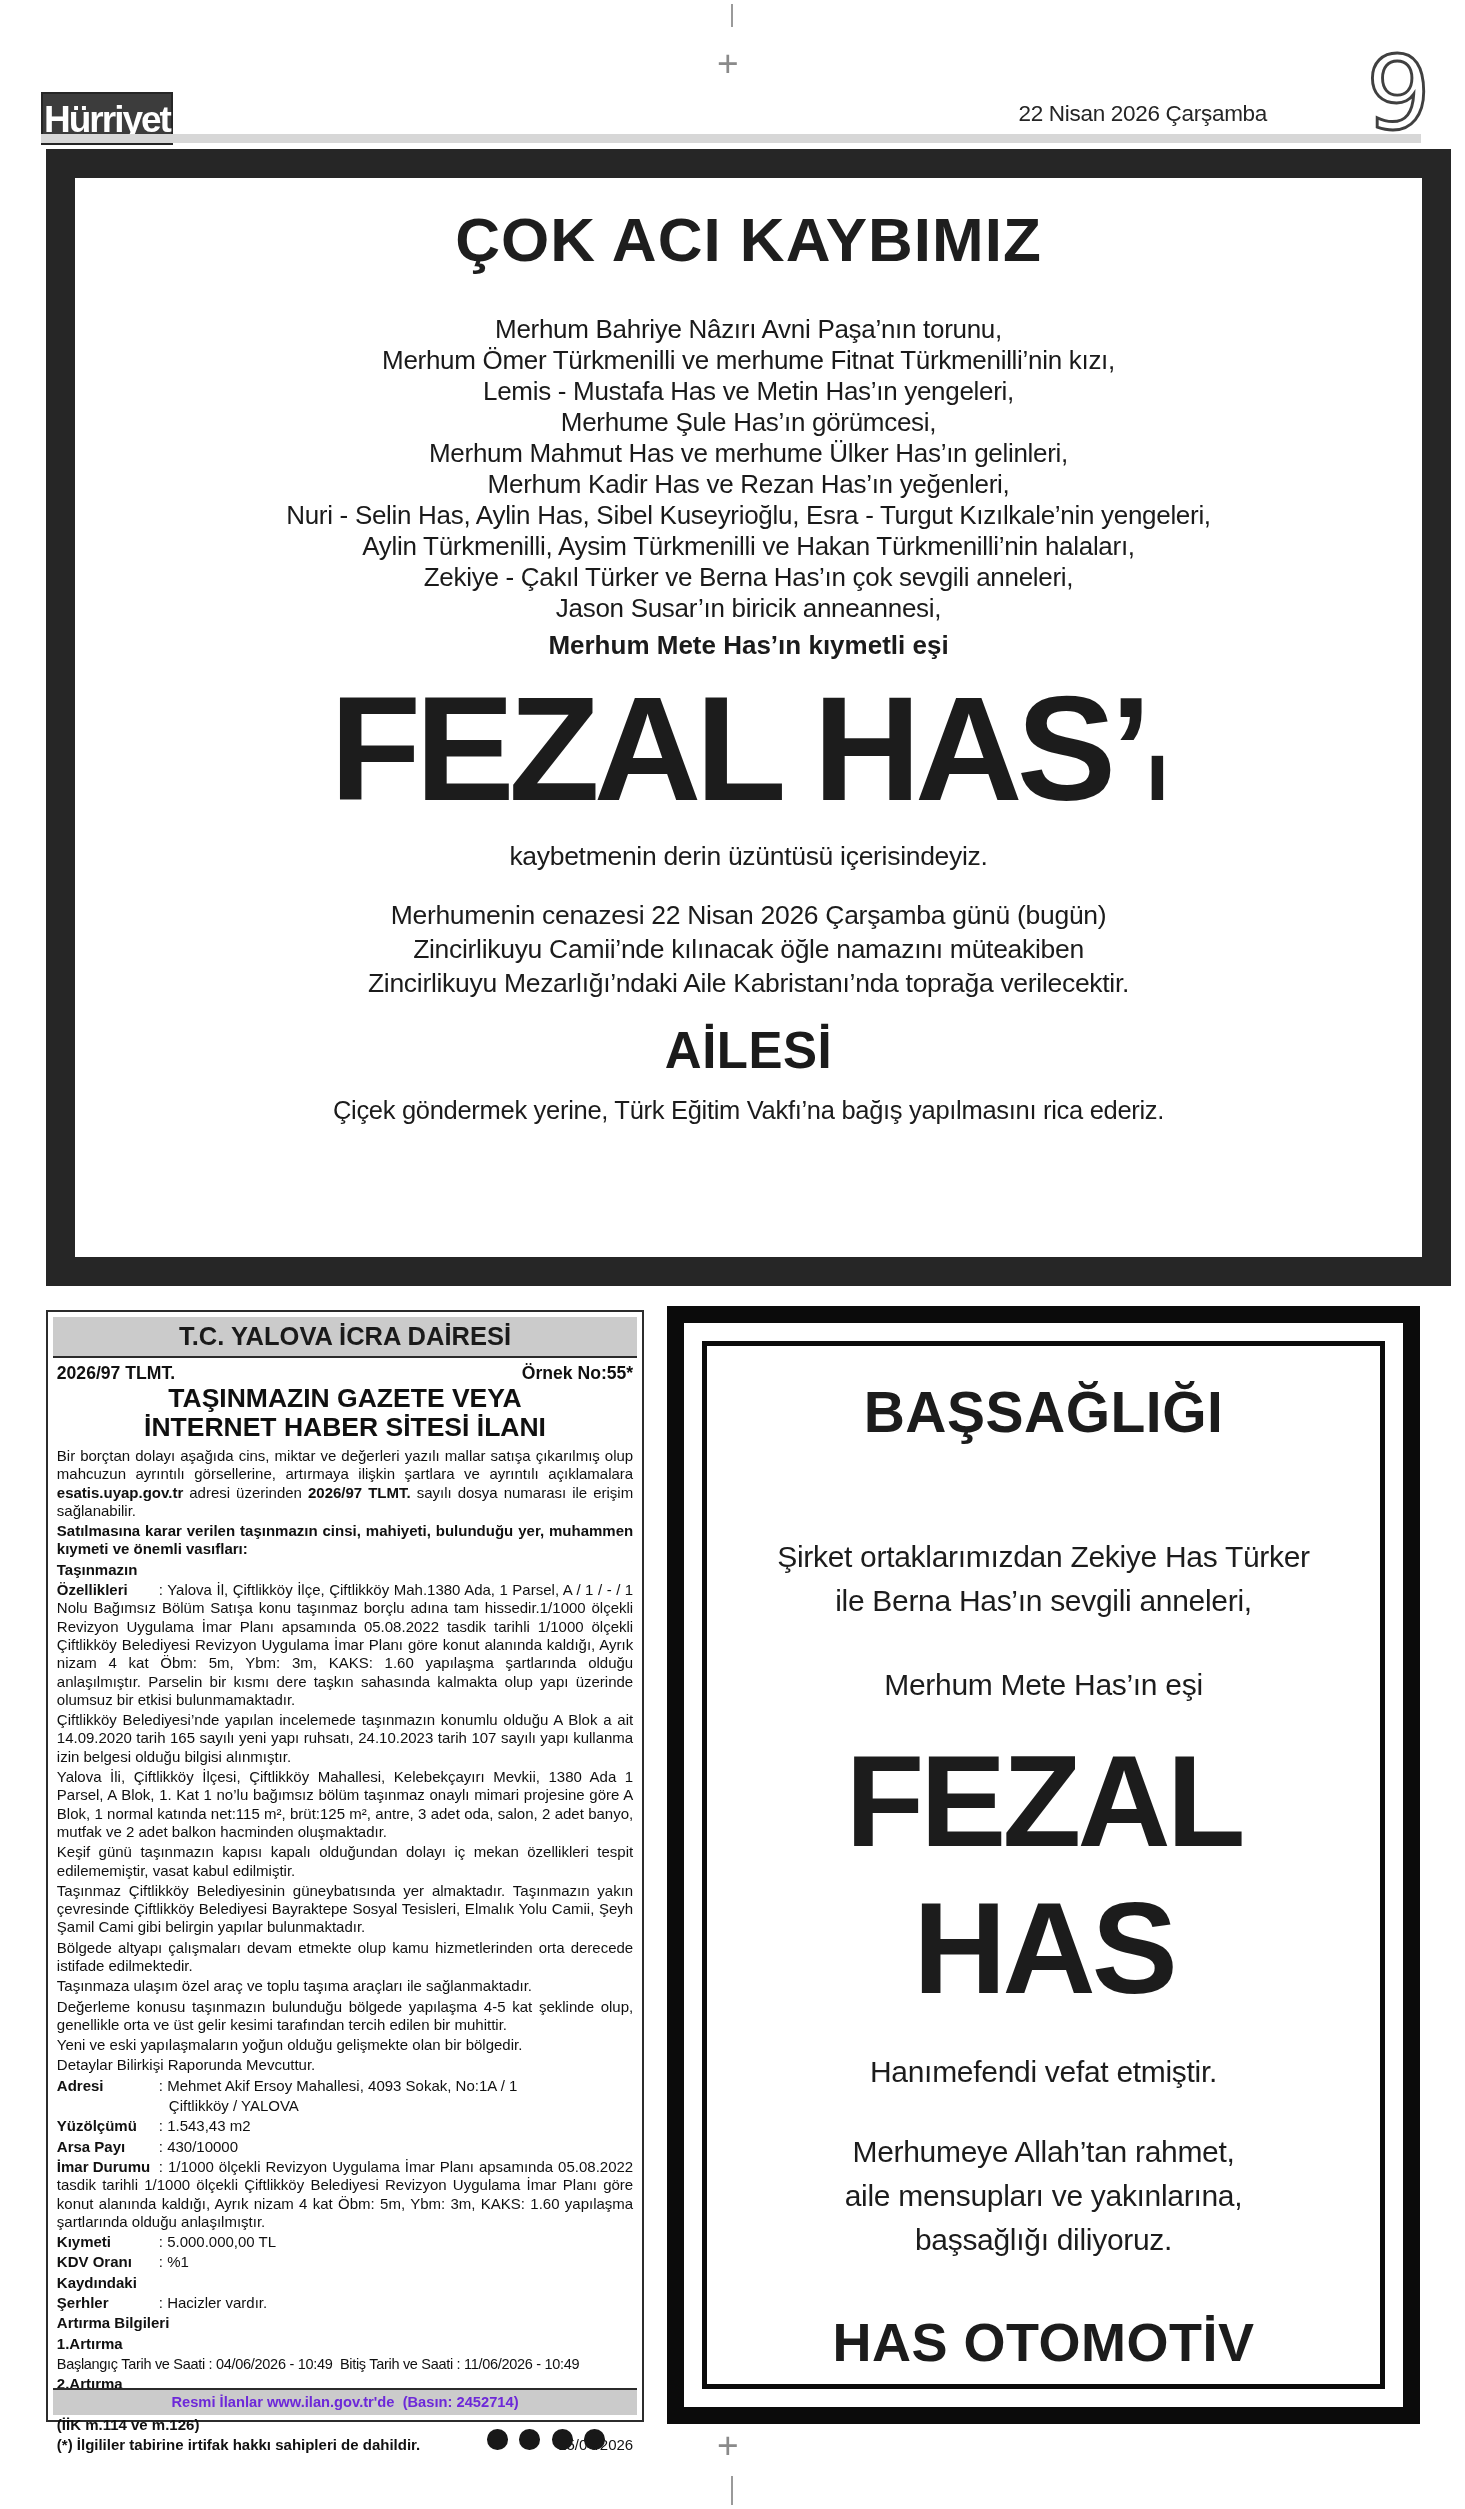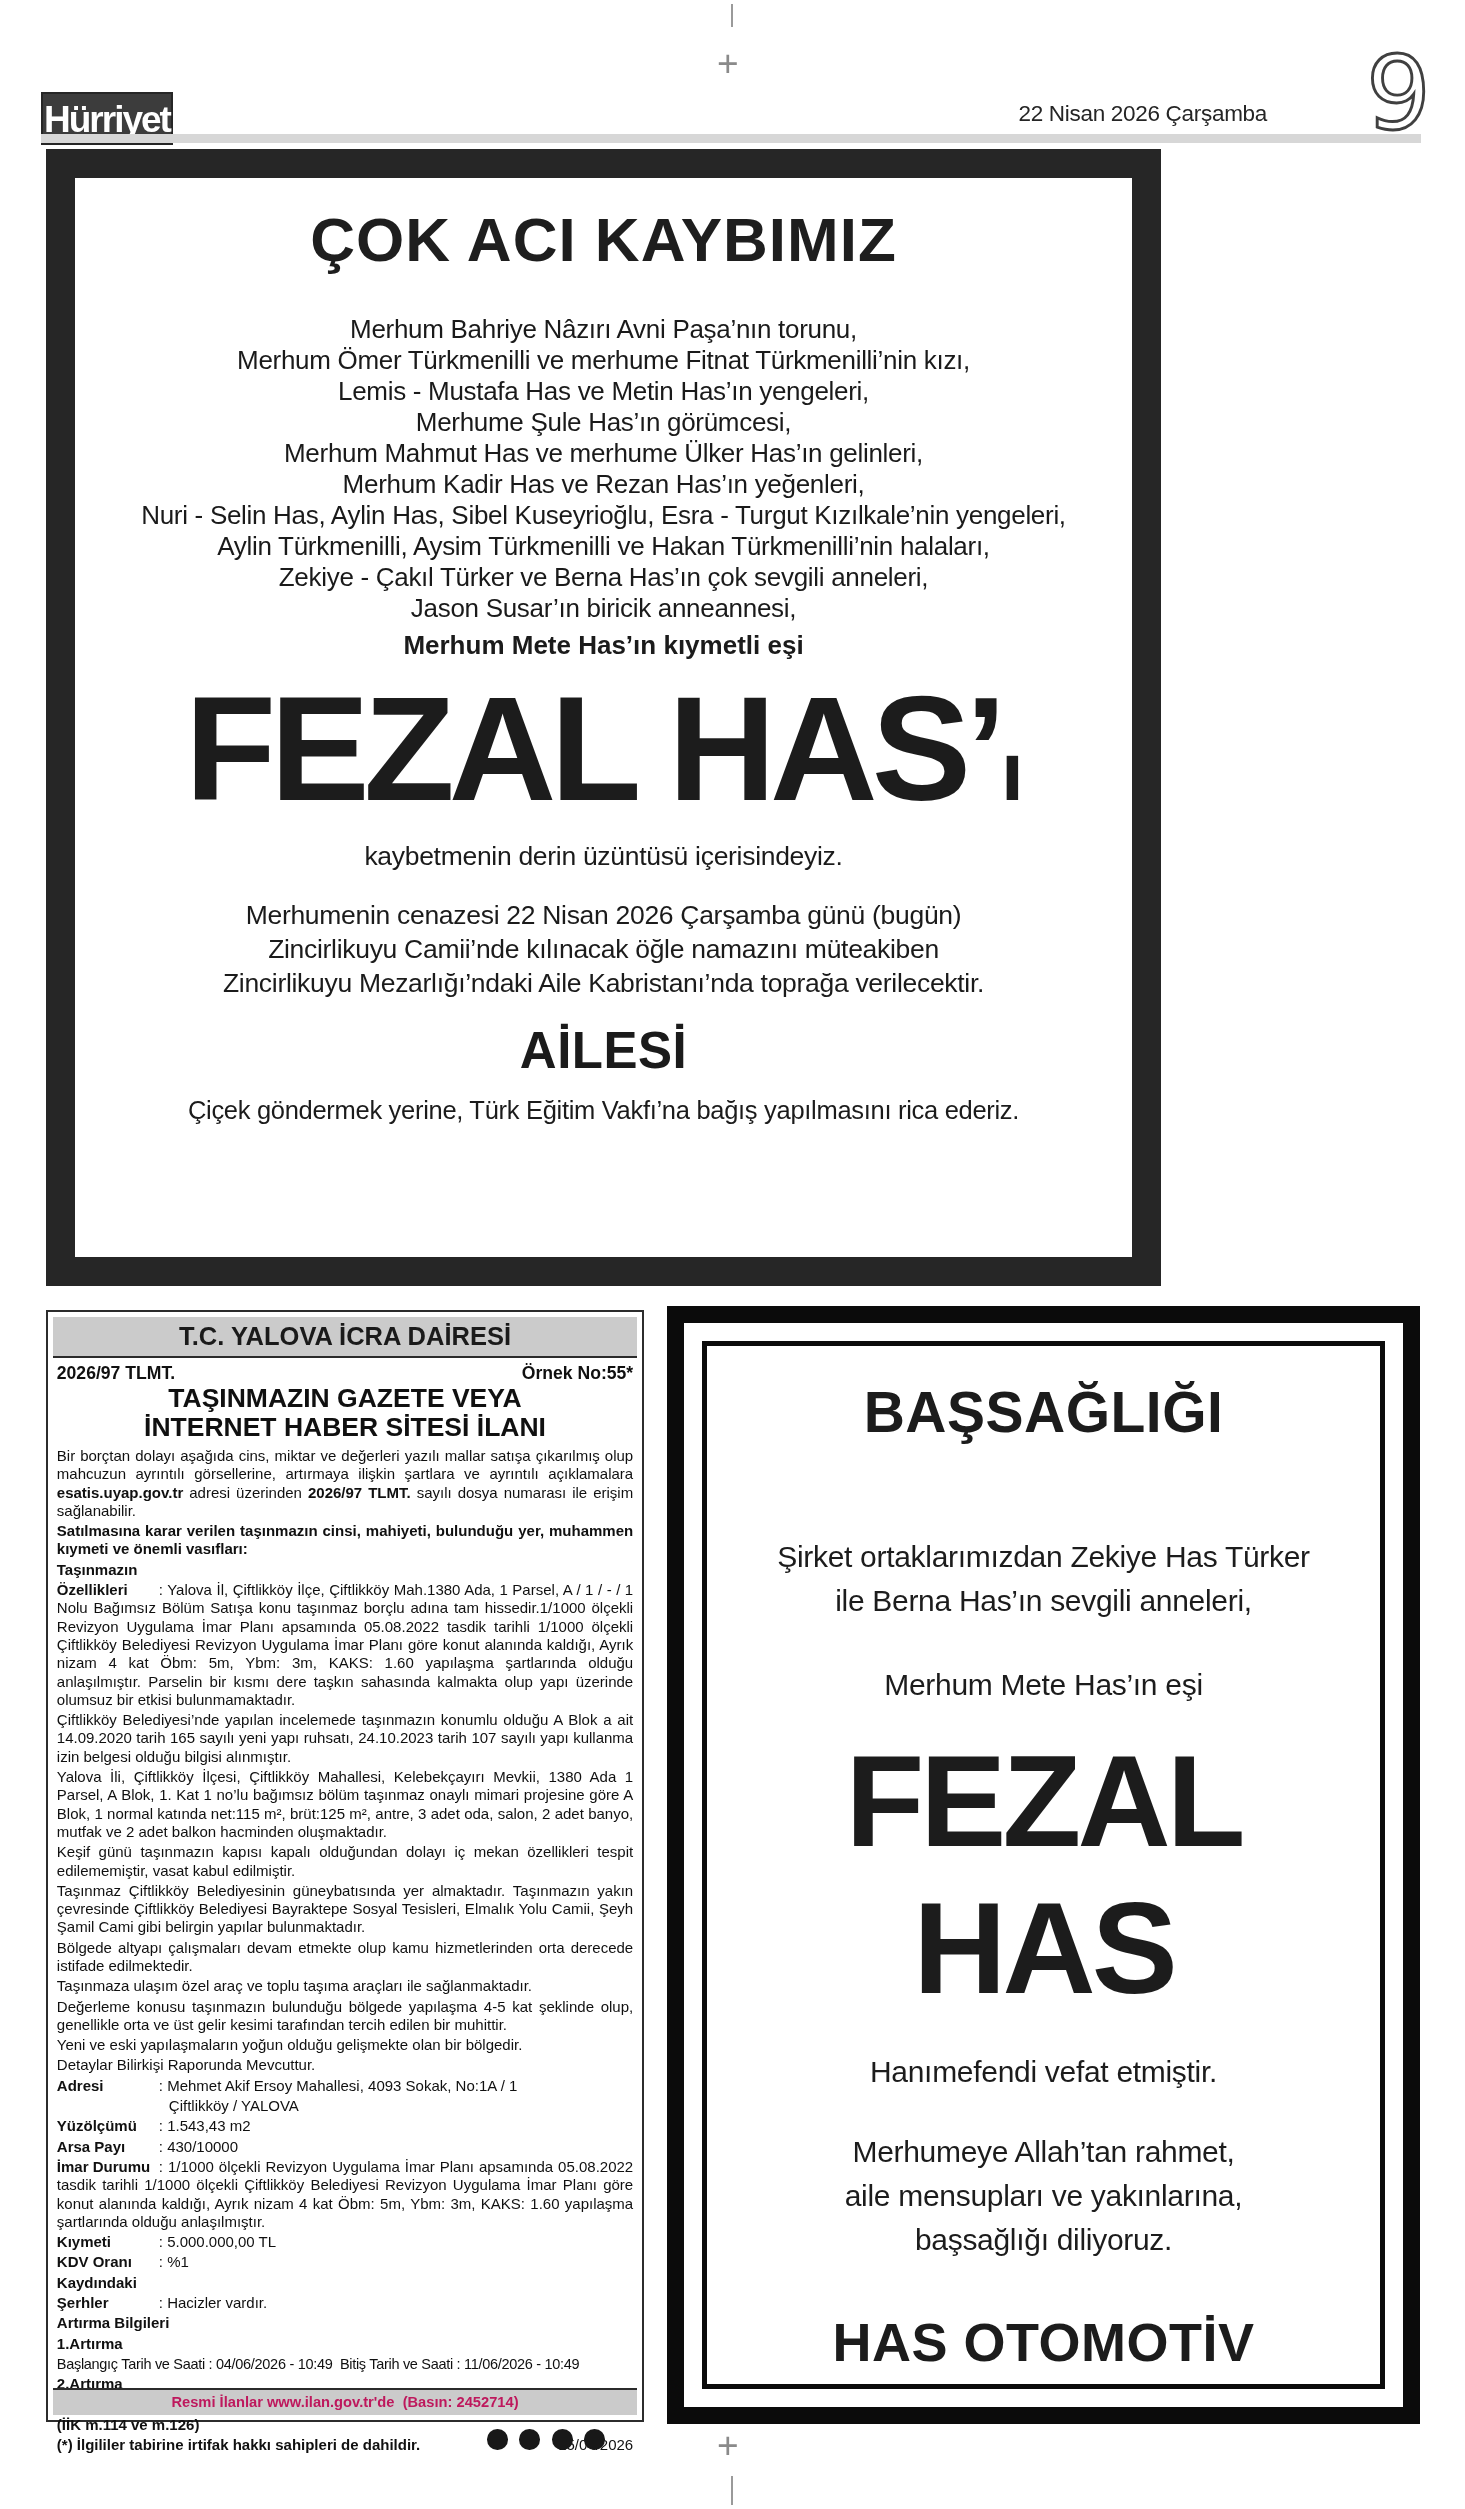--- a/index.html
+++ b/index.html
@@ -15,21 +15,21 @@
   .logo{position:absolute;left:41px;top:92px;width:132px;height:53px;background:#3c3c3c;
         color:#fff;font-weight:bold;font-size:37px;line-height:51px;text-align:center;
         letter-spacing:-2px;border:2px solid #262626;box-sizing:border-box;}
   .date{position:absolute;right:198px;top:101px;font-size:22.5px;color:#252525;letter-spacing:-0.3px;}
   .pagenum{position:absolute;left:1366px;top:43px;font-size:102px;line-height:1;
            font-family:"DejaVu Sans", sans-serif;color:#ffffff;
            -webkit-text-stroke:2.9px #404040;}
   .grayrule{position:absolute;left:41px;top:134px;width:1380px;height:8.8px;background:#d7d7d7;}
 
   
-  .obbox{position:absolute;left:46px;top:149px;width:1115px;height:1137px;box-sizing:border-box;
+  .obbox{position:absolute;left:46px;top:149px;width:1405px;height:1137px;box-sizing:border-box;
          border:29px solid #262626;background:#fff;text-align:center;}
   .ob-title{margin-top:25.5px;font-size:62px;font-weight:bold;letter-spacing:1px;color:#1e1e1e;}
   .ob-lines{margin-top:39px;font-size:26px;line-height:31px;letter-spacing:-0.3px;color:#1a1a1a;}
   .ob-spouse{margin-top:6.9px;font-weight:bold;font-size:26px;line-height:31px;}
   .ob-name{margin-top:9.8px;font-size:149px;font-weight:bold;letter-spacing:-5.9px;line-height:1.05;color:#1c1c1c;}
   .ob-name .sfx{font-size:0.56em;letter-spacing:-2px;}
   .ob-loss{margin-top:13.7px;font-size:26.5px;letter-spacing:-0.3px;}
   .ob-funeral{margin-top:25.5px;font-size:26.5px;line-height:34px;letter-spacing:-0.3px;}
   .ob-family{margin-top:21.6px;font-size:51px;font-weight:bold;letter-spacing:0.5px;}
   .ob-donation{margin-top:15.7px;font-size:25.5px;letter-spacing:-0.3px;}
@@ -45,21 +45,21 @@
   .ln-doctitle2{margin-bottom:5.9px;}
   .lp{margin:0 0 2px 0;}
   .lp b{font-weight:bold;}
   .lp.nj{text-align:left;}
   .lp .lbl{display:inline-block;width:102px;font-weight:bold;}
   .lp.indent2{padding-left:112px;text-align:left;}
   .lp.tight{font-size:14.5px;letter-spacing:-0.3px;white-space:nowrap;}
   .lp.split{display:flex;justify-content:space-between;text-align:left;}
   .ln-footer{position:absolute;left:4.9px;right:4.9px;bottom:4.9px;height:25.5px;background:#cbcbcb;
              border-top:2px solid #2b2b2b;font-size:14.7px;font-weight:bold;line-height:25.5px;
-             text-align:center;color:#be185d;}
+             text-align:center;color:#6d28d9;}
 
   
   .condbox{position:absolute;left:667px;top:1306px;width:753px;height:1118px;box-sizing:border-box;
            border:17.6px solid #0b0b0b;background:#fff;padding:18px;}
   .cond-inner{width:100%;height:100%;box-sizing:border-box;border:5.9px solid #0b0b0b;
               text-align:center;color:#1c1c1c;}
   .cond-title{margin-top:33px;font-size:57px;font-weight:bold;letter-spacing:0.5px;}
   .cond-l12{margin-top:90px;font-size:30px;line-height:44px;letter-spacing:-0.3px;}
   .cond-l3{margin-top:45px;font-size:30px;letter-spacing:-0.3px;}
   .cond-name{margin-top:25.5px;font-size:129px;font-weight:bold;line-height:147px;letter-spacing:-3.9px;}

